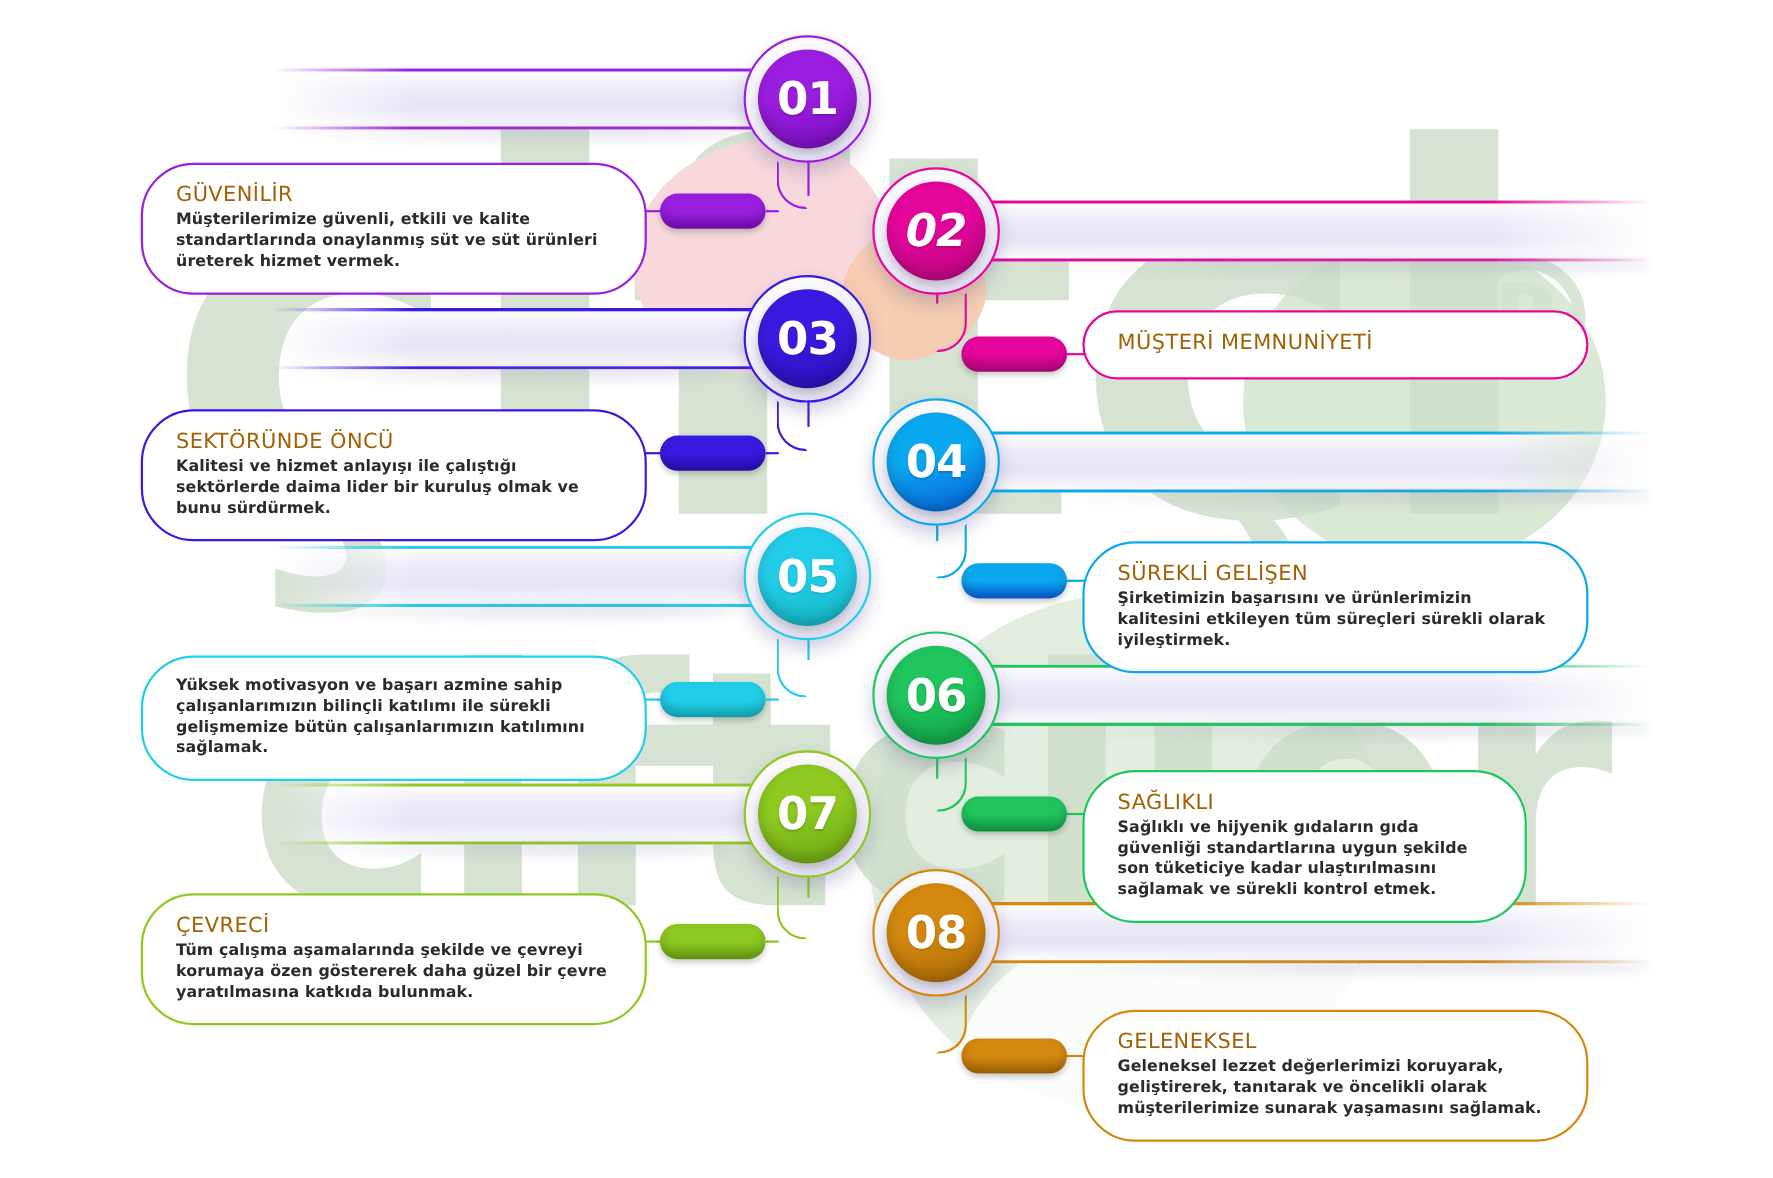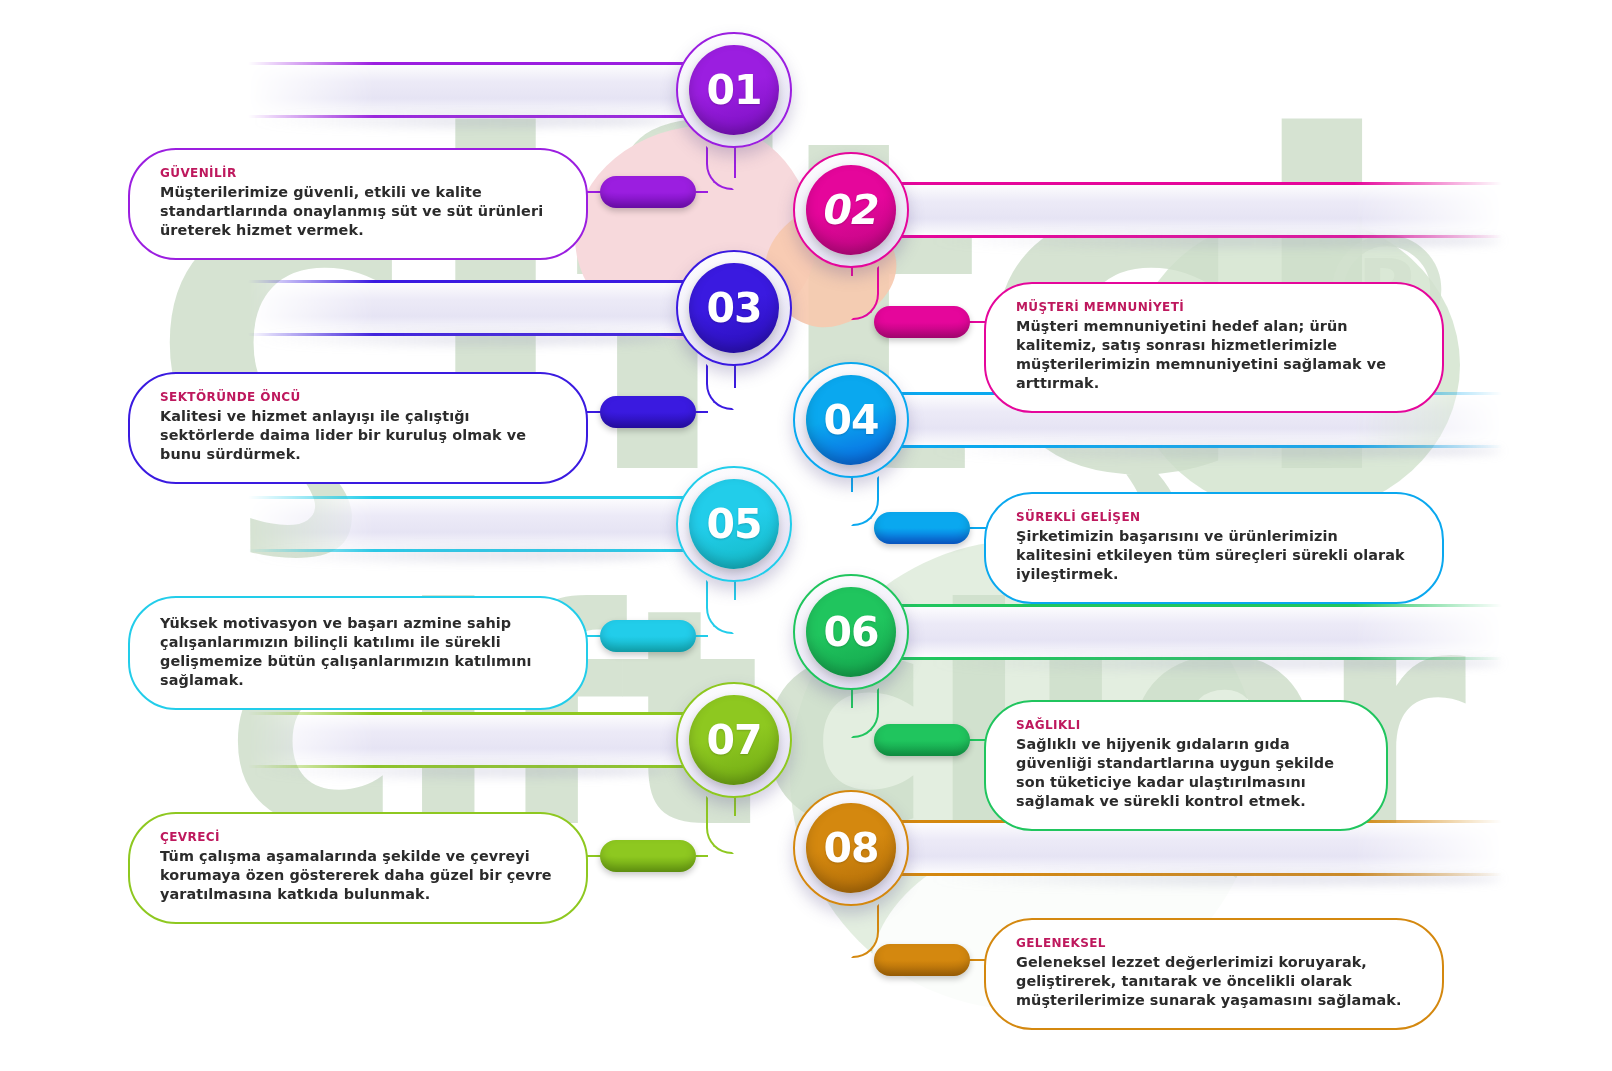--- a/index.html
+++ b/index.html
@@ -171,24 +171,24 @@
   .card {
     position: absolute;
     z-index: 5;
     border: 2px solid #8a2be2;
     border-radius: 48px;
     background: #ffffff;
     padding: 16px 30px 18px 30px;
   }
   .card-title {
     font-family: "DejaVu Sans", sans-serif;
-    font-weight: 700;
-    font-size: 12px;
+    font-weight: 400;
+    font-size: 19px;
     letter-spacing: .4px;
-    color: #be185d;
+    color: #a16207;
     margin-bottom: 3px;
   }
   .card-body {
     font-family: "DejaVu Sans", sans-serif;
     font-weight: 700;
     font-size: 14.4px;
     line-height: 1.32;
     color: #2b2b2b;
     letter-spacing: .1px;
   }
@@ -284,21 +284,20 @@
         <div class="bar" data-name="bar-body" style="left: 0px; width: 100%; --c: #e5069b;"></div>
         <div class="bar-shadow" data-name="bar-shadow" style="left: 6%; width: 94%;"></div>
       </div>
       <div class="vlink" data-name="connector-line-02" style="left: 851px; top: 266px; height: 10px; background: rgb(229, 6, 155);"></div>
       <div class="circle-wrap" data-name="step-circle-02" style="left: 793px; top: 152px; font-style: italic;">
         <div class="circle-ring" data-name="step-circle-ring" style="border-color: rgb(229, 6, 155);"></div>
         <div class="circle-inner" data-name="step-number" style="background: linear-gradient(165deg, rgb(229, 6, 155) 0%, rgb(229, 6, 155) 45%, rgb(189, 7, 129) 100%);">02</div>
       </div>
       <div class="card" data-name="value-card-02" style="left: 984px; top: 282px; width: 460px; border-color: rgb(229, 6, 155);">
         <div class="card-title" data-name="value-card-title">MÜŞTERİ MEMNUNİYETİ</div>
-        <div class="card-body" data-name="value-card-body">Müşteri memnuniyetini hedef alan; ürün kalitemiz, satış sonrası hizmetlerimizle müşterilerimizin memnuniyetini sağlamak ve arttırmak.</div>
       </div>
       <div class="pill-line" data-name="pill-line-inner-02" style="background: rgb(229, 6, 155); top: 321px; left: 968px; width: 18px;"></div>
       <div class="pill-line" data-name="pill-line-outer-02" style="background: rgb(229, 6, 155); top: 321px; left: 877px; width: 0px;"></div>
       <div class="elbow" data-name="connector-elbow-02" style="top: 266px; height: 54px; width: 28px; border-width: 2px; left: 851px; border-right-color: rgb(229, 6, 155); border-bottom-color: rgb(229, 6, 155); border-bottom-right-radius: 26px;"></div>
       <div class="pill" data-name="connector-pill-02" style="left: 874px; top: 306px; background: linear-gradient(rgb(229, 6, 155) 0%, rgb(229, 6, 155) 50%, rgb(189, 7, 129) 100%);"></div>
       <div class="row row-left" data-name="timeline-bar-03" style="left: 248px; top: 258px; width: 450px;">
         <div class="bar" data-name="bar-body" style="left: 0px; width: 100%; --c: #3a1ae0;"></div>
         <div class="bar-shadow" data-name="bar-shadow" style="left: 0px; width: 94%;"></div>
       </div>
       <div class="vlink" data-name="connector-line-03" style="left: 734px; top: 364px; height: 24px; background: rgb(58, 26, 224);"></div>

